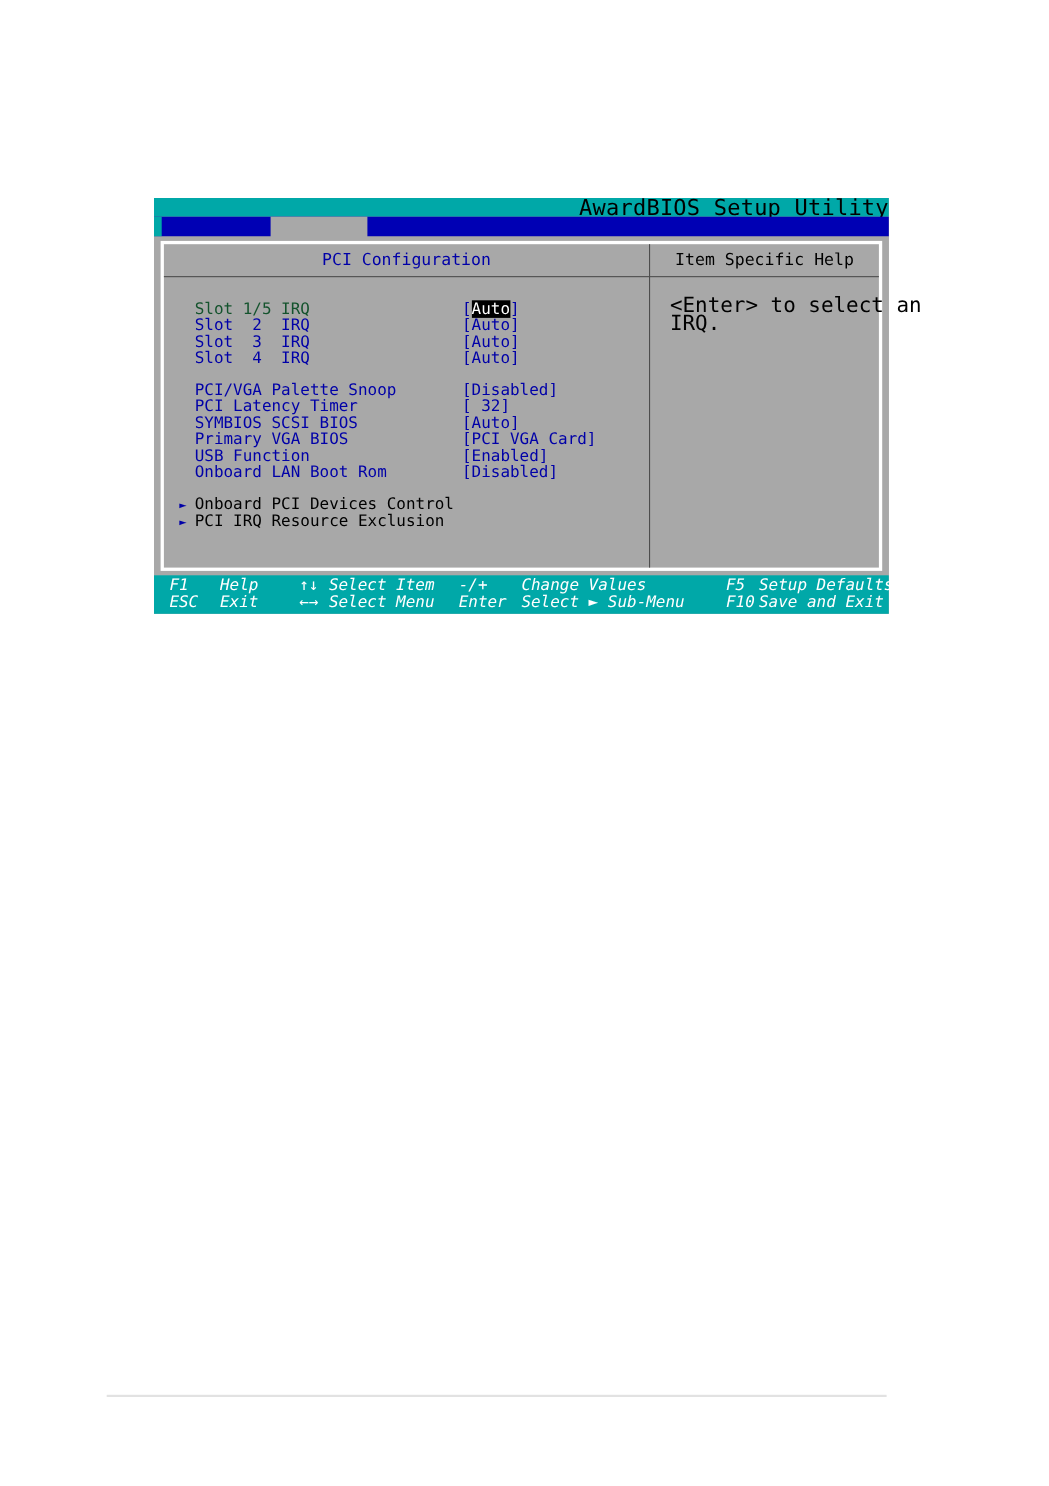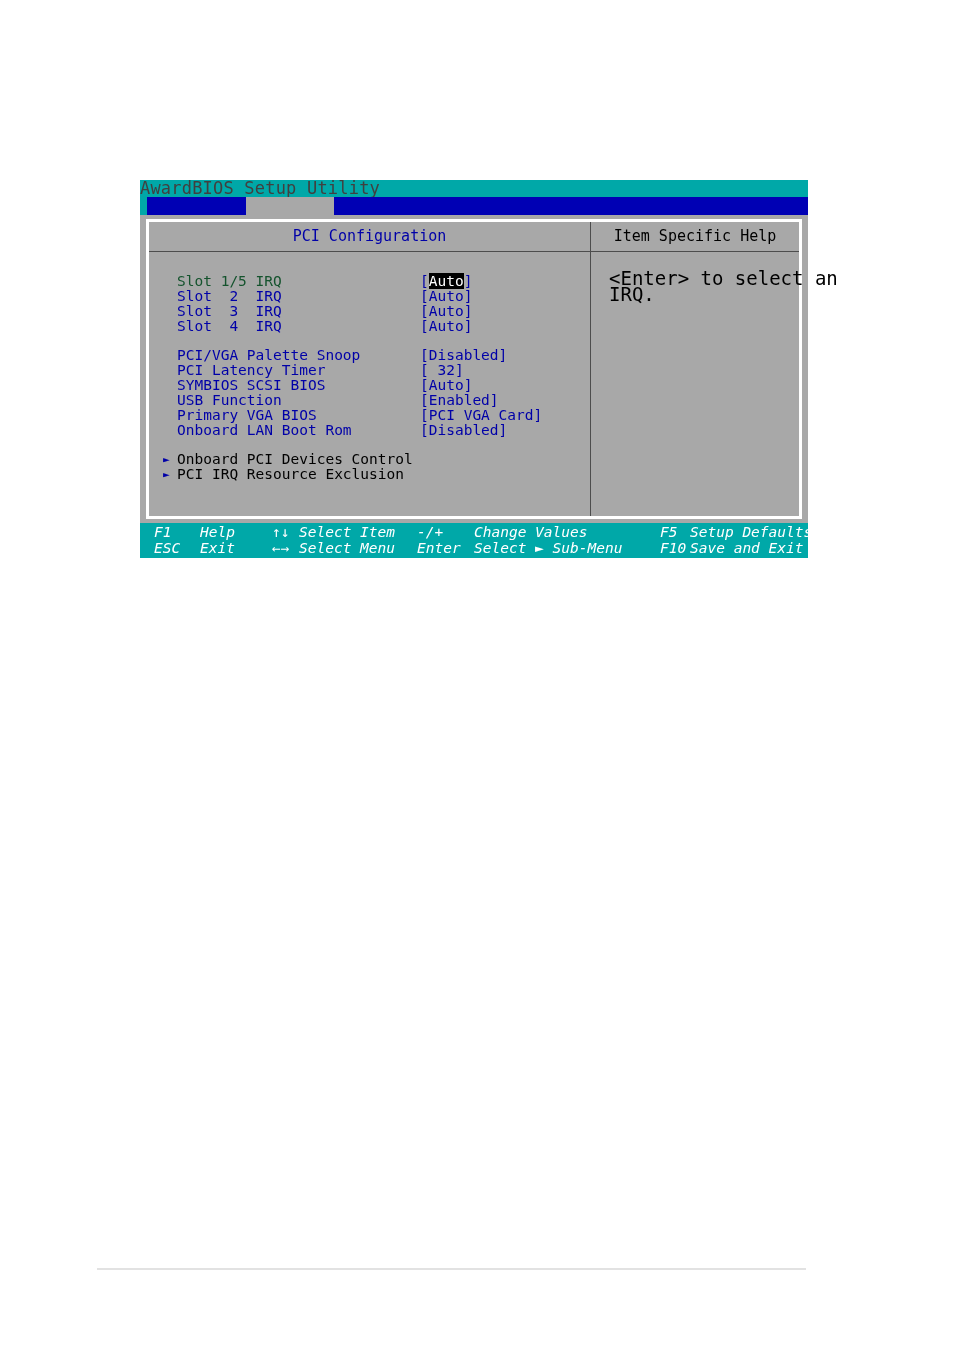--- a/index.html
+++ b/index.html
@@ -29,24 +29,24 @@
   .title-bar {
     height: 17px;
     background: #00a8a8;
     position: relative;
   }
   .title-bar .title-text {
     position: absolute;
     left: 0;
     right: 0;
     top: 1px;
-    text-align: left;
-    font-size: 17px;
+    text-align: right;
+    font-size: 20px;
     line-height: 15px;
-    color: #404040;
+    color: #000000;
     letter-spacing: 0.2px;
     white-space: nowrap;
   }
 
   
   .tab-bar {
     height: 18px;
     background: #0000b4;
     position: relative;
   }
@@ -319,27 +319,27 @@
           <span class="opt-label">PCI Latency Timer</span>
           <span class="opt-value">[ 32]</span>
         </div>
 
         <div class="opt-row">
           <span class="opt-label">SYMBIOS SCSI BIOS</span>
           <span class="opt-value">[Auto]</span>
         </div>
 
         <div class="opt-row">
+          <span class="opt-label">Primary VGA BIOS</span>
+          <span class="opt-value">[PCI VGA Card]</span>
+        </div>
+
+        <div class="opt-row">
           <span class="opt-label">USB Function</span>
           <span class="opt-value">[Enabled]</span>
-        </div>
-
-        <div class="opt-row">
-          <span class="opt-label">Primary VGA BIOS</span>
-          <span class="opt-value">[PCI VGA Card]</span>
         </div>
 
         <div class="opt-row">
           <span class="opt-label">Onboard LAN Boot Rom</span>
           <span class="opt-value">[Disabled]</span>
         </div>
 
         <div class="group-gap"></div>
 
         <div class="submenu-row">

